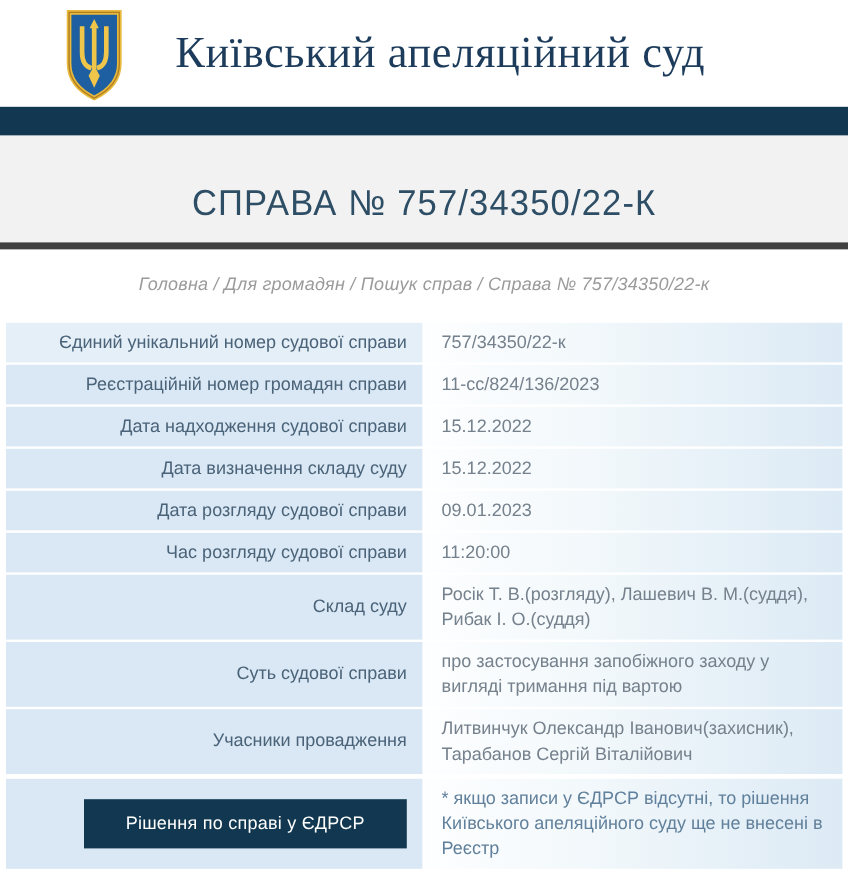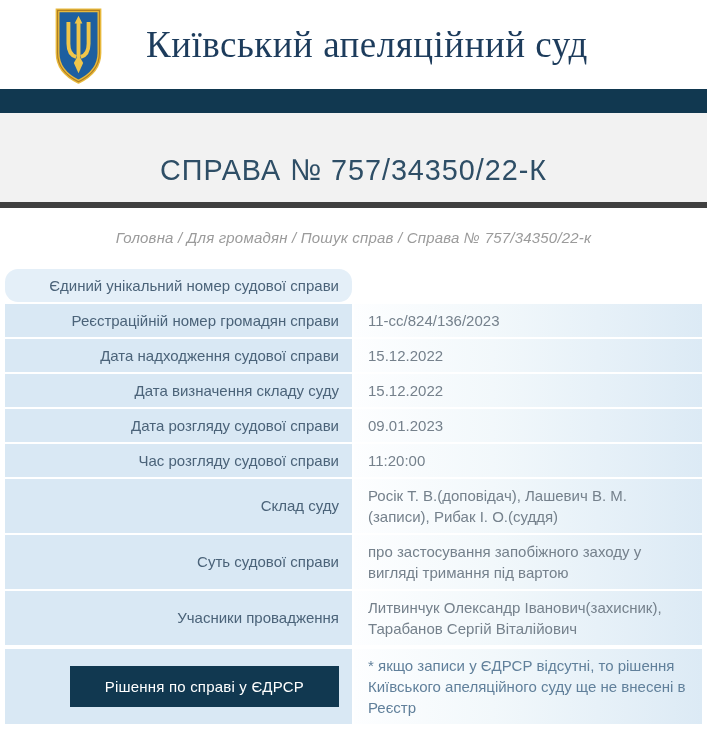--- a/index.html
+++ b/index.html
@@ -37,21 +37,21 @@
   }
   
   .case-table{margin:0 5px;}
   .row{display:flex;margin-bottom:2px;}
   .cell-l{
     width:347px;flex:0 0 347px;box-sizing:border-box;background:var(--cell-left-bg);
     display:flex;align-items:center;justify-content:flex-end;text-align:right;
     padding:6px 13px 6px 12px;min-height:33px;
     color:var(--label-color);font-size:15px;line-height:20px;
   }
-  .row:first-child .cell-l{background:var(--cell-left-bg-first);border-radius:13px;}
+  .row:first-child .cell-l{background:var(--cell-left-bg-first);}
   .cell-r{
     flex:1;margin-left:2px;box-sizing:border-box;min-height:33px;
     background:linear-gradient(90deg,#fdfeff 0%,#f2f8fb 40%,#dceaf5 100%);
     display:flex;align-items:center;
     padding:6px 14px;color:var(--value-color);font-size:15px;line-height:21px;
   }
   
   .row-action{margin-top:4px;margin-bottom:0;}
   .row-action .cell-l{padding-top:10px;padding-bottom:10px;}
   .edrsr-button{
@@ -83,20 +83,21 @@
   <div class="case-title">СПРАВА № 757/34350/22-К</div>
 </section>
 
 <div class="breadcrumb-wrap">
   <span class="breadcrumb">Головна / Для громадян / Пошук справ / Справа № 757/34350/22-к</span>
 </div>
 
 <div class="case-table" id="case-table">
     <div class="row">
       <div class="cell-l">Єдиний унікальний номер судової справи</div>
+      <div class="cell-r">757/34350/22-к</div>
     </div>
     <div class="row">
       <div class="cell-l">Реєстраційній номер громадян справи</div>
       <div class="cell-r">11-сс/824/136/2023</div>
     </div>
     <div class="row">
       <div class="cell-l">Дата надходження судової справи</div>
       <div class="cell-r">15.12.2022</div>
     </div>
     <div class="row">
@@ -106,21 +107,21 @@
     <div class="row">
       <div class="cell-l">Дата розгляду судової справи</div>
       <div class="cell-r">09.01.2023</div>
     </div>
     <div class="row">
       <div class="cell-l">Час розгляду судової справи</div>
       <div class="cell-r">11:20:00</div>
     </div>
     <div class="row">
       <div class="cell-l">Склад суду</div>
-      <div class="cell-r">Росік Т. В.(доповідач), Лашевич В. М.(записи), Рибак І. О.(суддя)</div>
+      <div class="cell-r">Росік Т. В.(розгляду), Лашевич В. М.(суддя), Рибак І. О.(суддя)</div>
     </div>
     <div class="row">
       <div class="cell-l">Суть судової справи</div>
       <div class="cell-r">про застосування запобіжного заходу у вигляді тримання під вартою</div>
     </div>
     <div class="row">
       <div class="cell-l">Учасники провадження</div>
       <div class="cell-r">Литвинчук Олександр Іванович(захисник), Тарабанов Сергій Віталійович</div>
     </div>
     <div class="row row-action">

